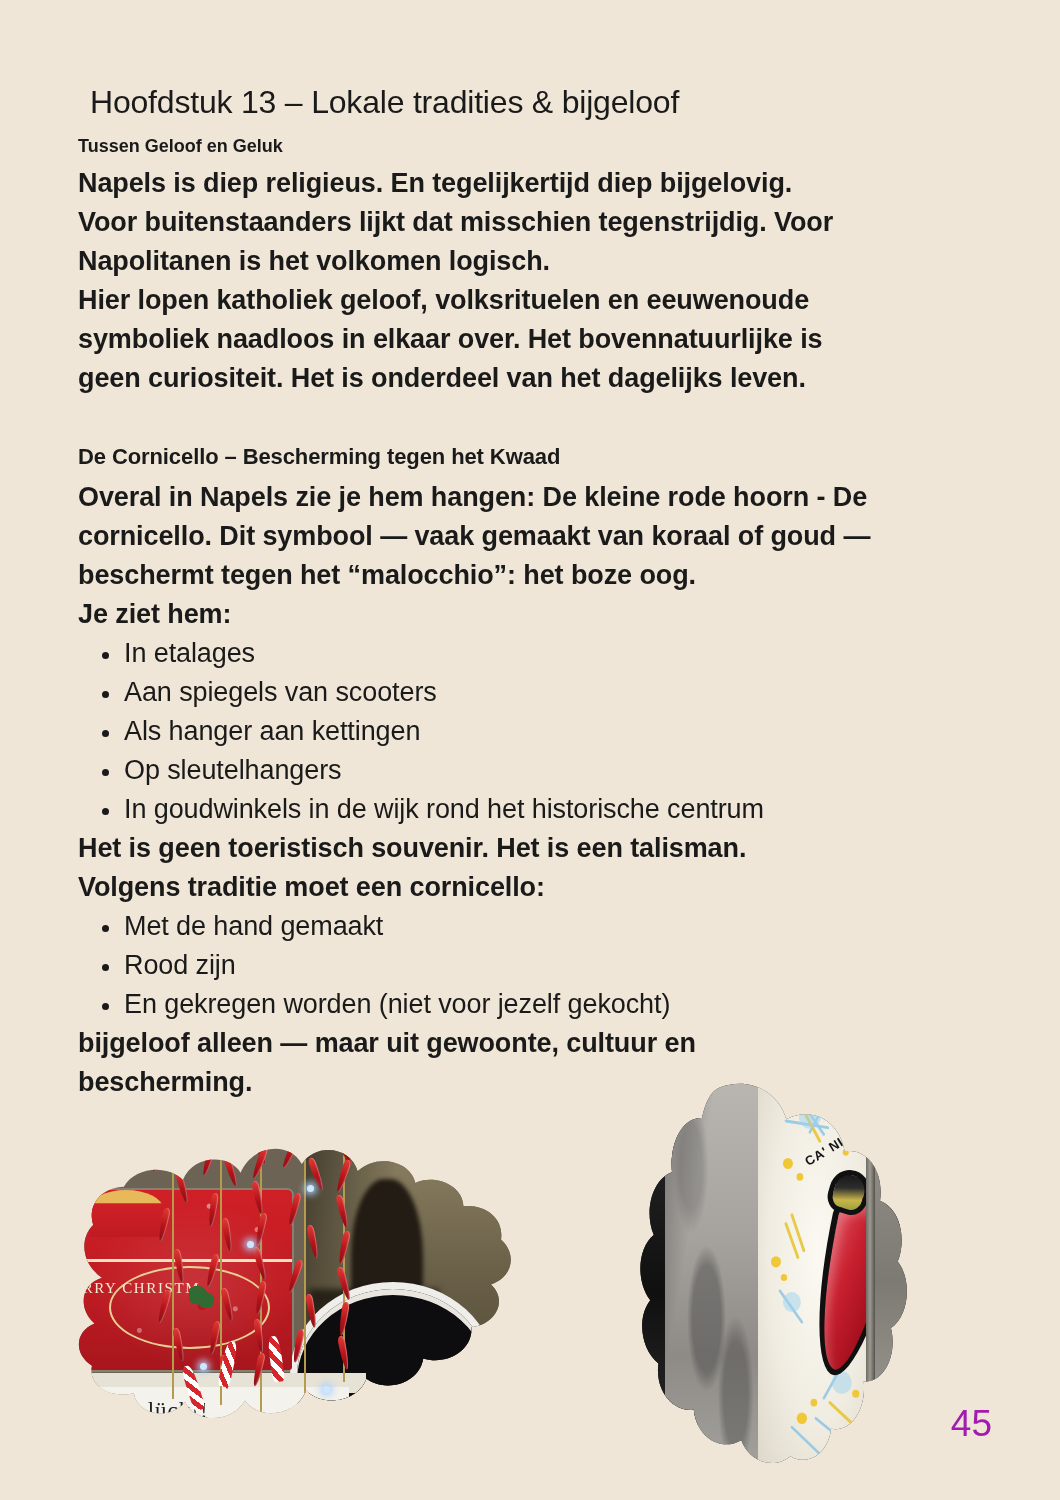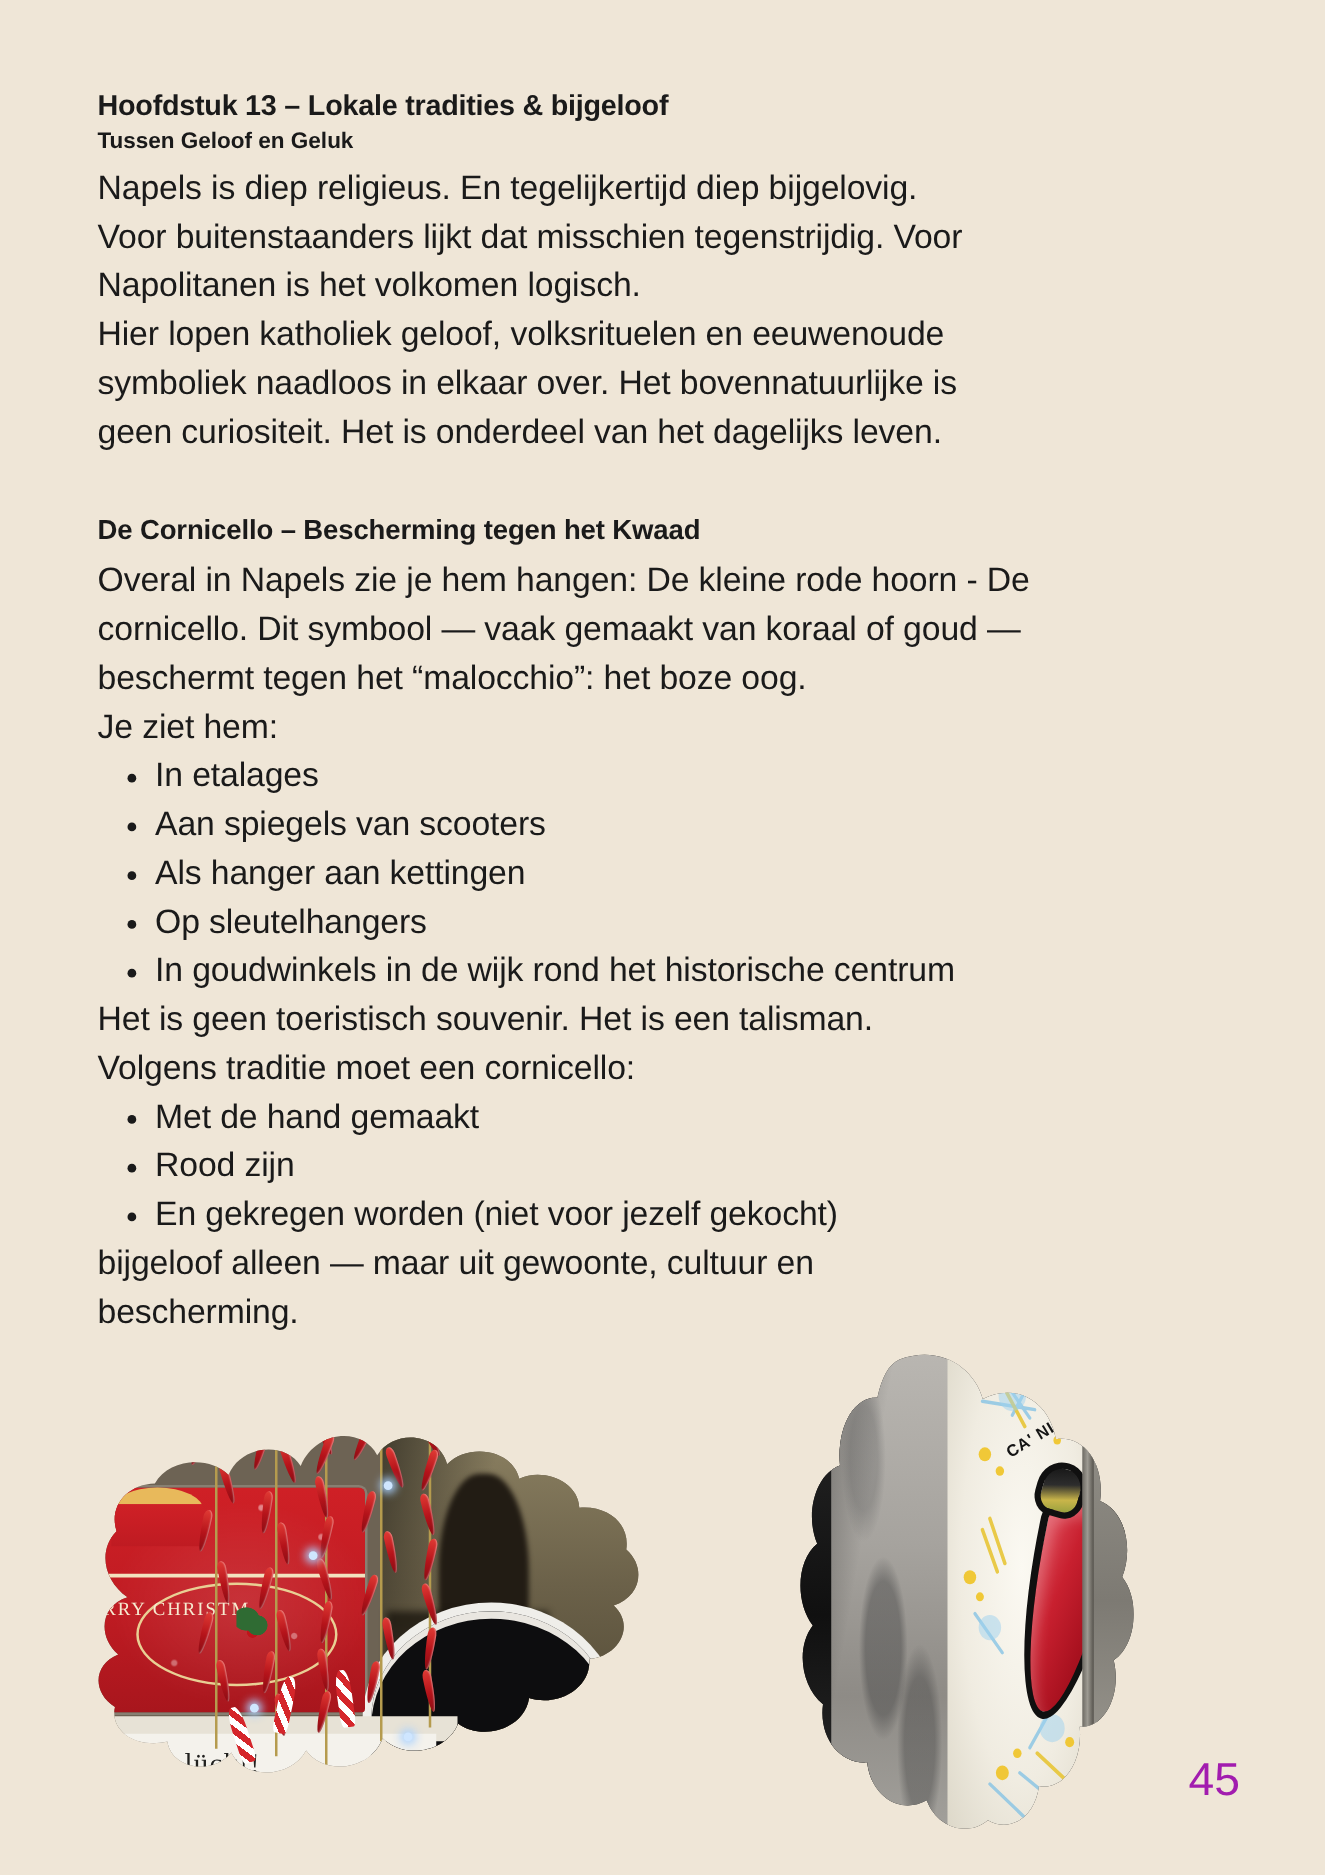--- a/index.html
+++ b/index.html
@@ -19,35 +19,35 @@
 
   .page {
     position: relative;
     width: 1060px;
     height: 1500px;
     box-sizing: border-box;
     padding: 70px 78px 0 78px;
   }
 
   .chapter-title {
-    font-size: 23px;
-    font-weight: bold;
+    font-size: 32px;
+    font-weight: normal;
     letter-spacing: -0.2px;
     line-height: 1.28;
-    margin: 0;
+    margin: 12px;
   }
   .section-subtitle {
     font-size: 18px;
     font-weight: bold;
     line-height: 1.30;
     margin: 2px 0 6px 0;
   }
   .body-line {
     font-size: 27px;
-    font-weight: normal;
+    font-weight: bold;
     line-height: 39px;
     margin: 0;
     letter-spacing: -0.1px;
   }
   .gap {
     height: 39px;
   }
   .section-heading {
     font-size: 22px;
     font-weight: bold;

